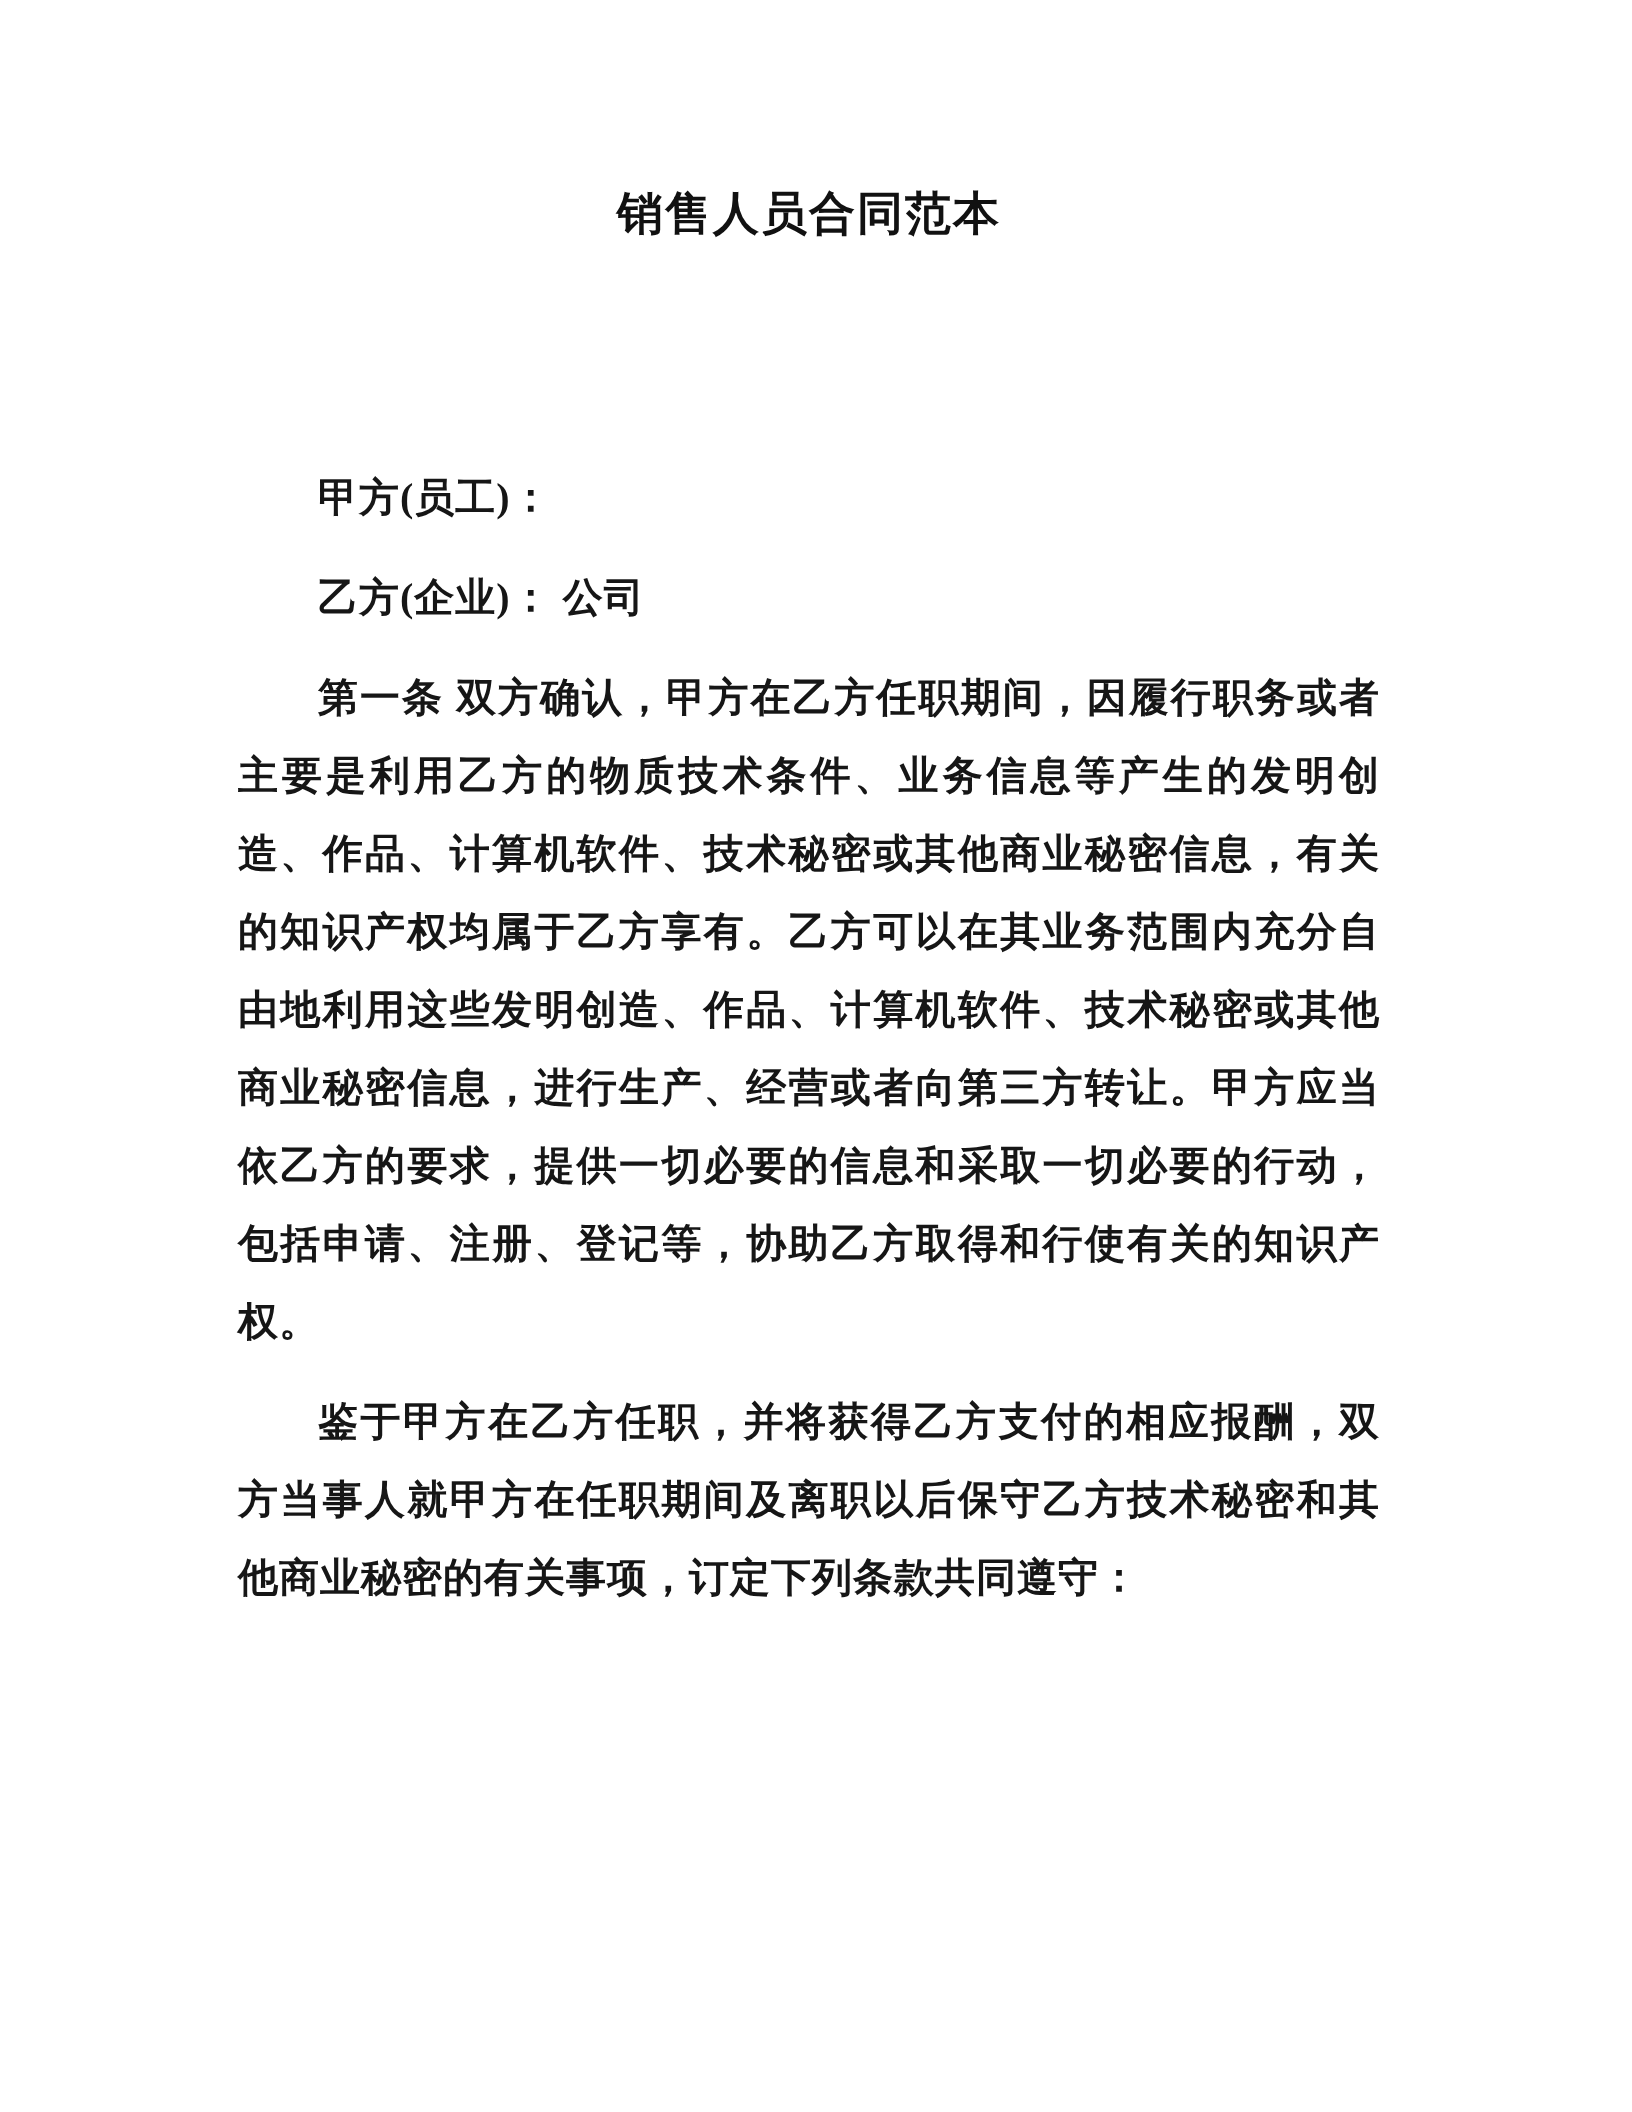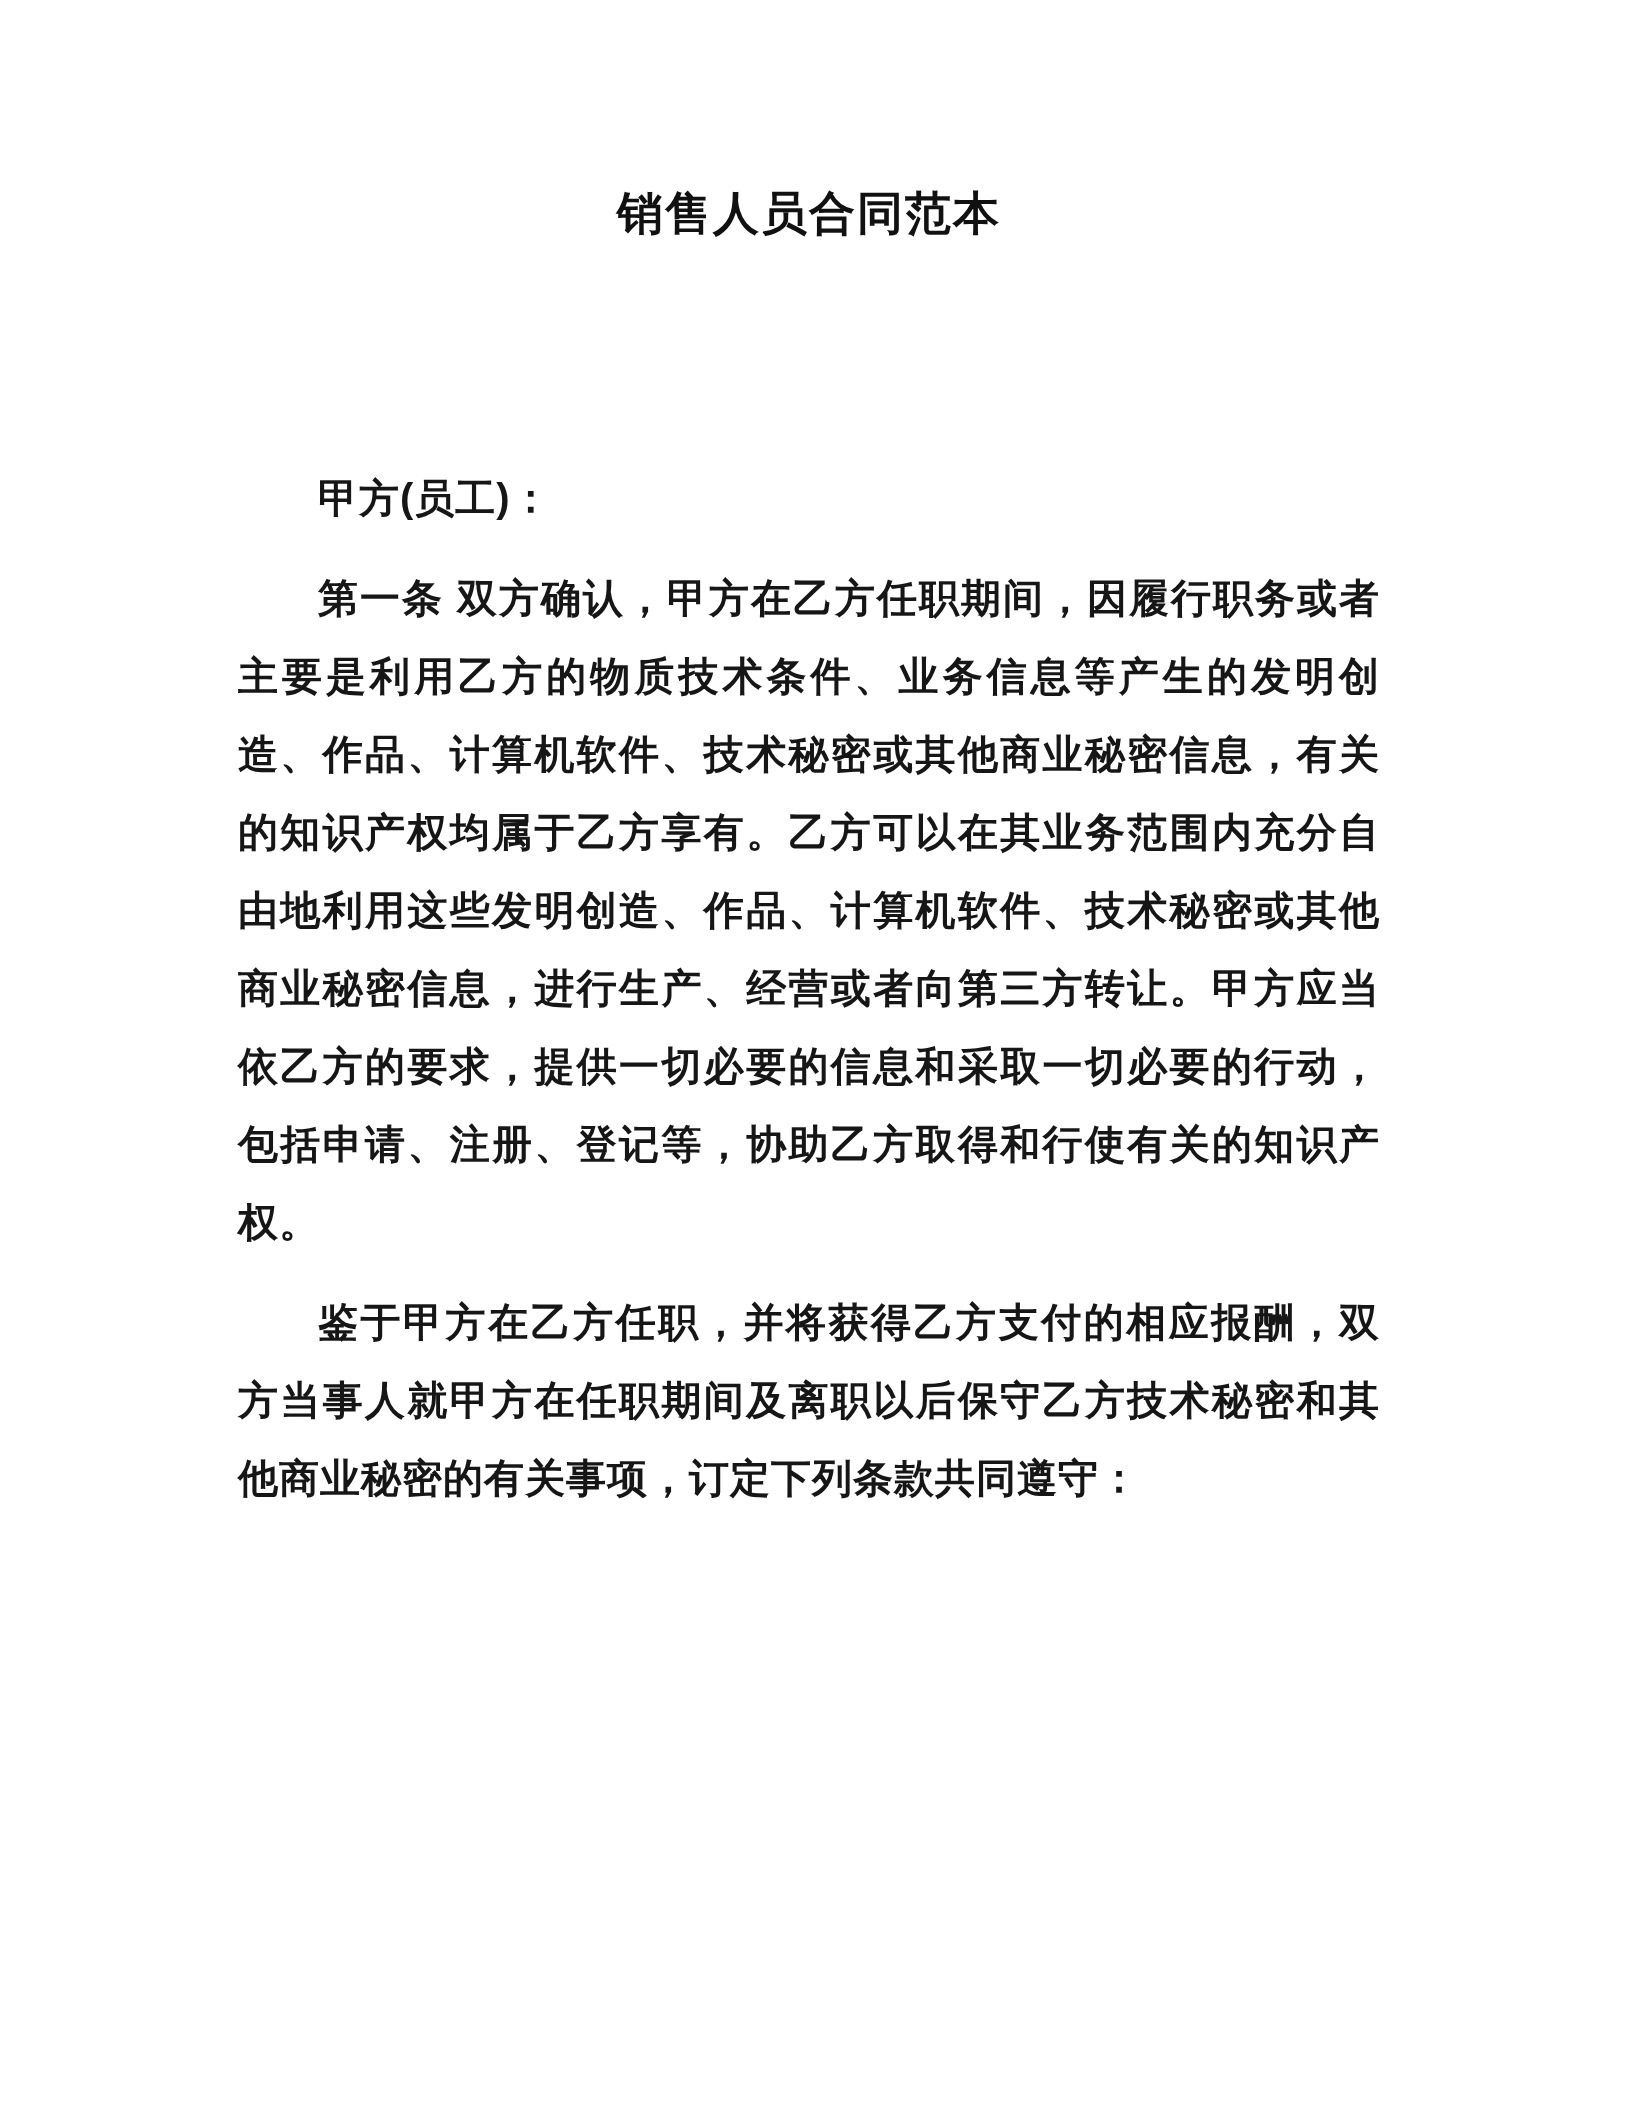--- a/index.html
+++ b/index.html
@@ -37,29 +37,31 @@
     font-weight: 600;
     line-height: 78px;
     text-align: justify;
     letter-spacing: 1px;
     color: #161616;
   }
   .para {
     margin: 0 0 22px 0;
     text-indent: 2em;
     word-break: break-all;
+    font-family: Liberation Serif, serif;
   }
   .para:last-child {
     margin-bottom: 0;
   }
 </style>
 </head>
 <body>
 
 <div class="page">
   <h1 class="doc-title">销售人员合同范本</h1>
 
   <div class="doc-body">
     <p class="para">甲方(员工)：</p>
+    <p class="para">乙方(企业)： 公司</p>
     <p class="para">第一条 双方确认，甲方在乙方任职期间，因履行职务或者主要是利用乙方的物质技术条件、业务信息等产生的发明创造、作品、计算机软件、技术秘密或其他商业秘密信息，有关的知识产权均属于乙方享有。乙方可以在其业务范围内充分自由地利用这些发明创造、作品、计算机软件、技术秘密或其他商业秘密信息，进行生产、经营或者向第三方转让。甲方应当依乙方的要求，提供一切必要的信息和采取一切必要的行动，包括申请、注册、登记等，协助乙方取得和行使有关的知识产权。</p>
     <p class="para">鉴于甲方在乙方任职，并将获得乙方支付的相应报酬，双方当事人就甲方在任职期间及离职以后保守乙方技术秘密和其他商业秘密的有关事项，订定下列条款共同遵守：</p>
   </div>
 </div>
 
 </body></html>

